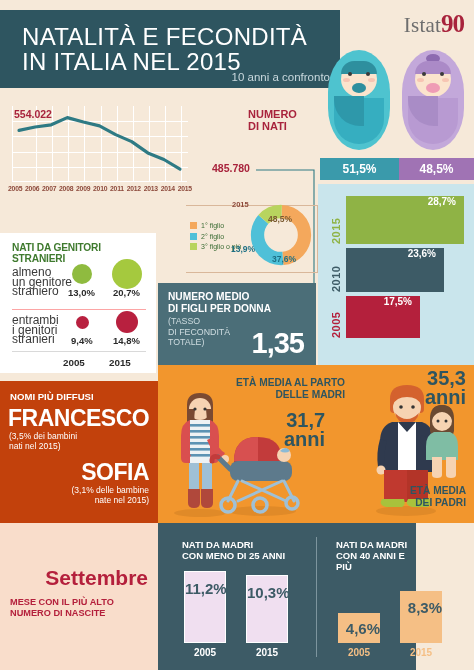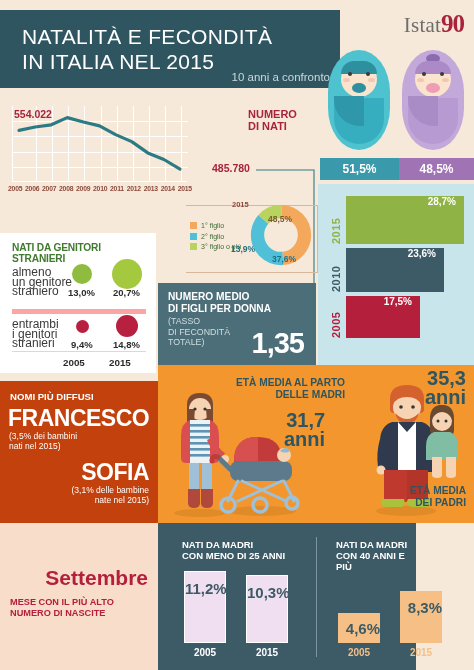--- a/index.html
+++ b/index.html
@@ -17,21 +17,21 @@
 
   
   .header-band {
     position: absolute; left: 0; top: 10px;
     width: 340px; height: 78px;
     background: #2e5560;
   }
   .header-title {
     position: absolute; left: 22px; top: 14px;
     color: #ffffff;
-    font-size: 21px;
+    font-size: 24px;
     line-height: 25px;
     font-weight: 300;
     letter-spacing: 0.3px;
     white-space: pre-line;
   }
   .header-sub {
     position: absolute; right: 10px; top: 61px;
     color: #c9d8dd;
     font-size: 11.5px;
     font-weight: 300;
@@ -191,21 +191,21 @@
     width: 156px; height: 140px;
     background: #ffffff;
   }
   .stranieri-title {
     position: absolute; left: 12px; top: 9px;
     font-size: 10.2px; font-weight: bold; color: #3f7a2e;
     letter-spacing: -0.2px;
   }
   .str-row { position: absolute; left: 12px; width: 134px; height: 43px; }
   .str-row.r1 { top: 29px; }
-  .str-row.r2 { top: 76px; border-top: 5px solid #fca5a5; }
+  .str-row.r2 { top: 76px; border-top: 1px solid #fca5a5; }
   .str-label {
     position: absolute; left: 0; top: 6px;
     font-size: 12px; color: #3a3a3a; line-height: 9.5px;
     white-space: pre-line;
   }
   .str-circ { position: absolute; border-radius: 50%; }
   .str-val {
     position: absolute; font-size: 9.5px; font-weight: bold; color: #2b2b2b;
   }
   .str-years {

